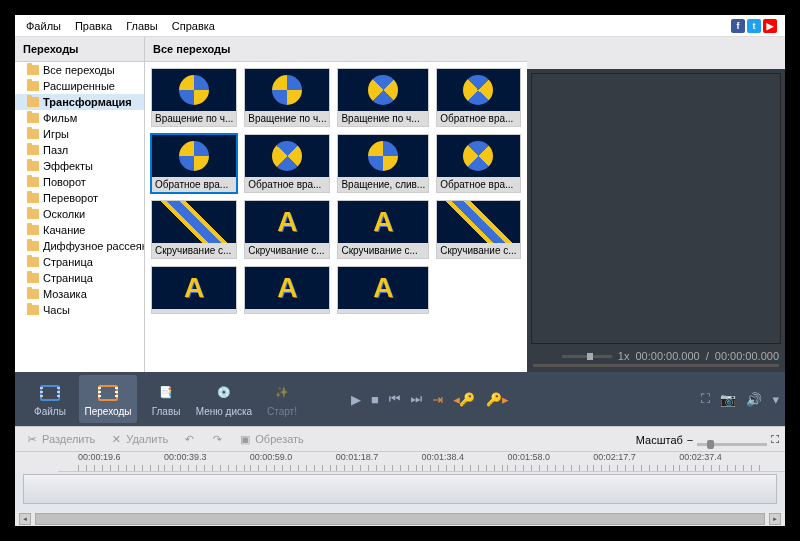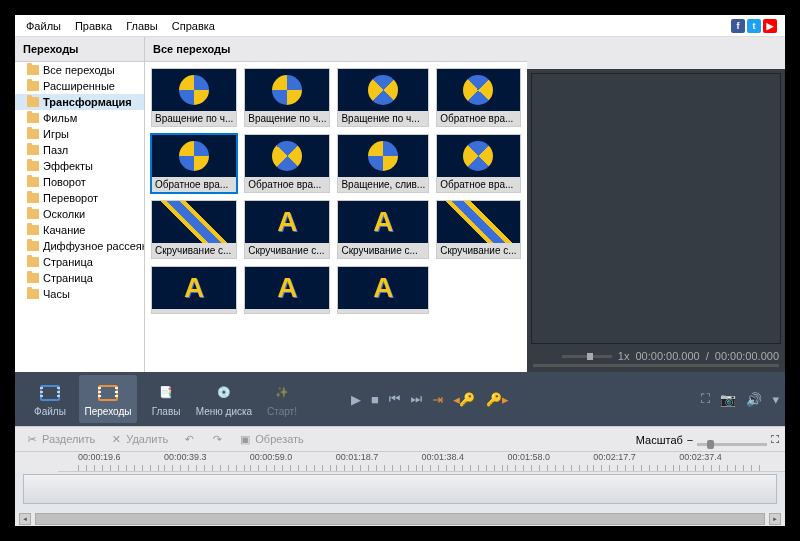--- a/index.html
+++ b/index.html
@@ -140,20 +140,24 @@
           <div class="folder-item">
             <div class="folder-icon"></div>
             <span>Страница</span>
           </div>
           <div class="folder-item">
             <div class="folder-icon"></div>
             <span>Страница</span>
           </div>
           <div class="folder-item">
             <div class="folder-icon"></div>
+            <span>Мозаика</span>
+          </div>
+          <div class="folder-item">
+            <div class="folder-icon"></div>
             <span>Часы</span>
           </div>
         </div>
     </div>
 
     <div class="gallery-panel">
       <div class="gallery-header">Все переходы</div>
       <div class="gallery" id="gallery">
           <div class="thumb">
             <div class="thumb-img">

